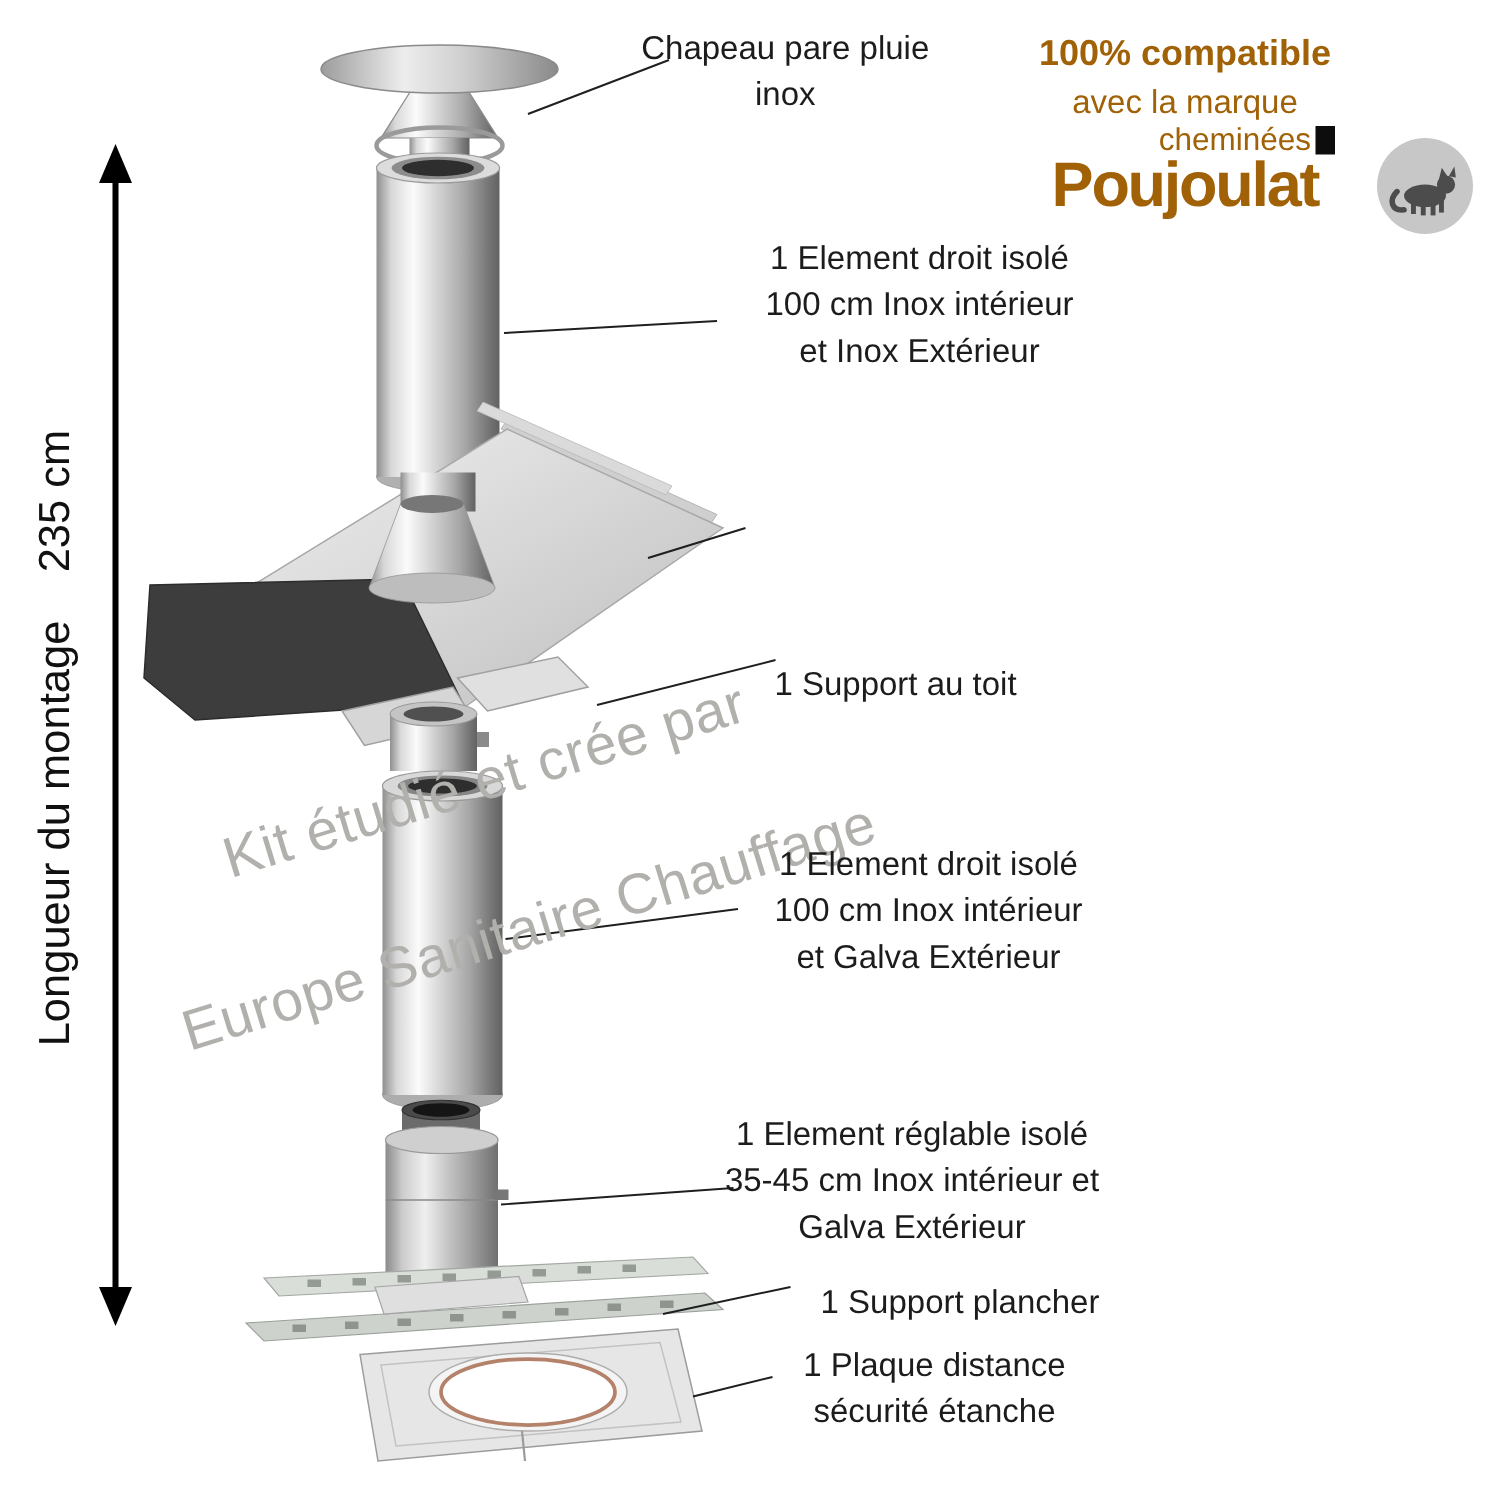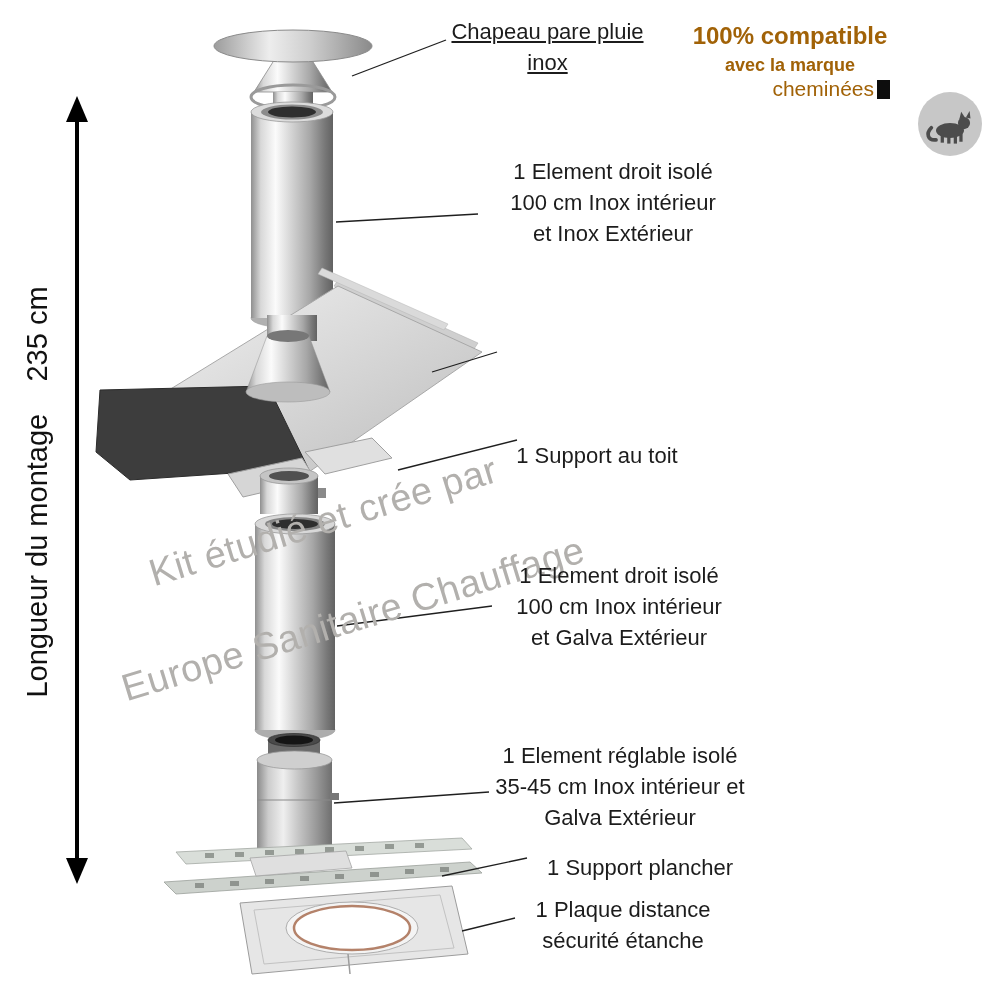--- a/index.html
+++ b/index.html
@@ -13,38 +13,38 @@
     position:absolute; z-index:5; left:48px; top:468px; width:580px;
     transform:rotate(-17deg);
     font-size:38px; color:#b2b0ad; text-align:center; line-height:102px;
     letter-spacing:0.5px; pointer-events:none; white-space:nowrap;
   }
 
   .part-label {
     position:absolute; z-index:6; text-align:center;
     font-size:22px; line-height:31px; color:#1c1c1c;
   }
-  #lb0{left:440px;top:16px;width:215px;text-decoration:underline;}
+  #lb0{left:416px;top:16px;width:215px;}
   #lb1{left:480px;top:156px;width:266px;}
   #lb2{left:488px;top:316px;width:244px;}
   #lb3{left:502px;top:440px;width:190px;}
   #lb4{left:486px;top:560px;width:266px;}
-  #lb5{left:482px;top:740px;width:276px;}
+  #lb5{left:470px;top:740px;width:276px;}
   #lb6{left:530px;top:852px;width:220px;}
   #lb7{left:516px;top:894px;width:214px;}
 
   .measure-label {
     position:absolute; z-index:6; left:-338px; top:471px; width:760px; height:42px;
     transform:rotate(-90deg); text-align:center;
     font-size:29px; color:#111; white-space:pre;
   }
 
   .compat { position:absolute; z-index:6; left:656px; top:22px; width:268px; text-align:center; color:#a16207; }
   .compat-l1 { font-size:24px; font-weight:bold; }
-  .compat-l2 { font-size:18px; font-weight:bold; margin-top:5px; }
+  .compat-l2 { font-size:22px; font-weight:normal; margin-top:5px; }
   .logo { margin-top:3px; }
   .logo-sub { font-size:21px; font-weight:normal; text-align:right; padding-right:34px; line-height:20px; }
   .logo-block { display:inline-block; width:13px; height:19px; background:#0d0d0d; margin-left:3px; vertical-align:-3px; }
   .logo-main { font-size:42px; font-weight:bold; letter-spacing:-1.5px; line-height:42px; margin-top:-2px; }
   .cat-badge {
     position:absolute; z-index:6; left:918px; top:92px; width:64px; height:64px;
     border-radius:50%; background:#c7c7c7;
     display:flex; align-items:center; justify-content:center;
   }
 </style>
@@ -199,20 +199,21 @@
   <div class="part-label" id="lb4">1 Element droit isolé<br>100 cm Inox intérieur<br>et Galva Extérieur</div>
   <div class="part-label" id="lb5">1 Element réglable isolé<br>35-45 cm Inox intérieur et<br>Galva Extérieur</div>
   <div class="part-label" id="lb6">1 Support plancher</div>
   <div class="part-label" id="lb7">1 Plaque distance<br>sécurité étanche</div>
 
   <div class="compat">
     <div class="compat-l1">100% compatible</div>
     <div class="compat-l2">avec la marque</div>
     <div class="logo">
       <div class="logo-sub"><span>cheminées</span><span class="logo-block"></span></div>
+      <div class="logo-main">Poujoulat</div>
     </div>
   </div>
 
   <div class="cat-badge">
     <svg width="56" height="56" viewBox="0 0 60 60">
       <path d="M10,34 C4,40 6,48 15,47" stroke="#4c4c4c" stroke-width="4" fill="none" stroke-linecap="round"></path>
       <ellipse cx="30" cy="37" rx="15" ry="8" fill="#4c4c4c"></ellipse>
       <circle cx="45" cy="29" r="6.5" fill="#4c4c4c"></circle>
       <polygon points="40,25 42,17 46,23" fill="#4c4c4c"></polygon>
       <polygon points="47,23 51,16 52,24" fill="#4c4c4c"></polygon>

